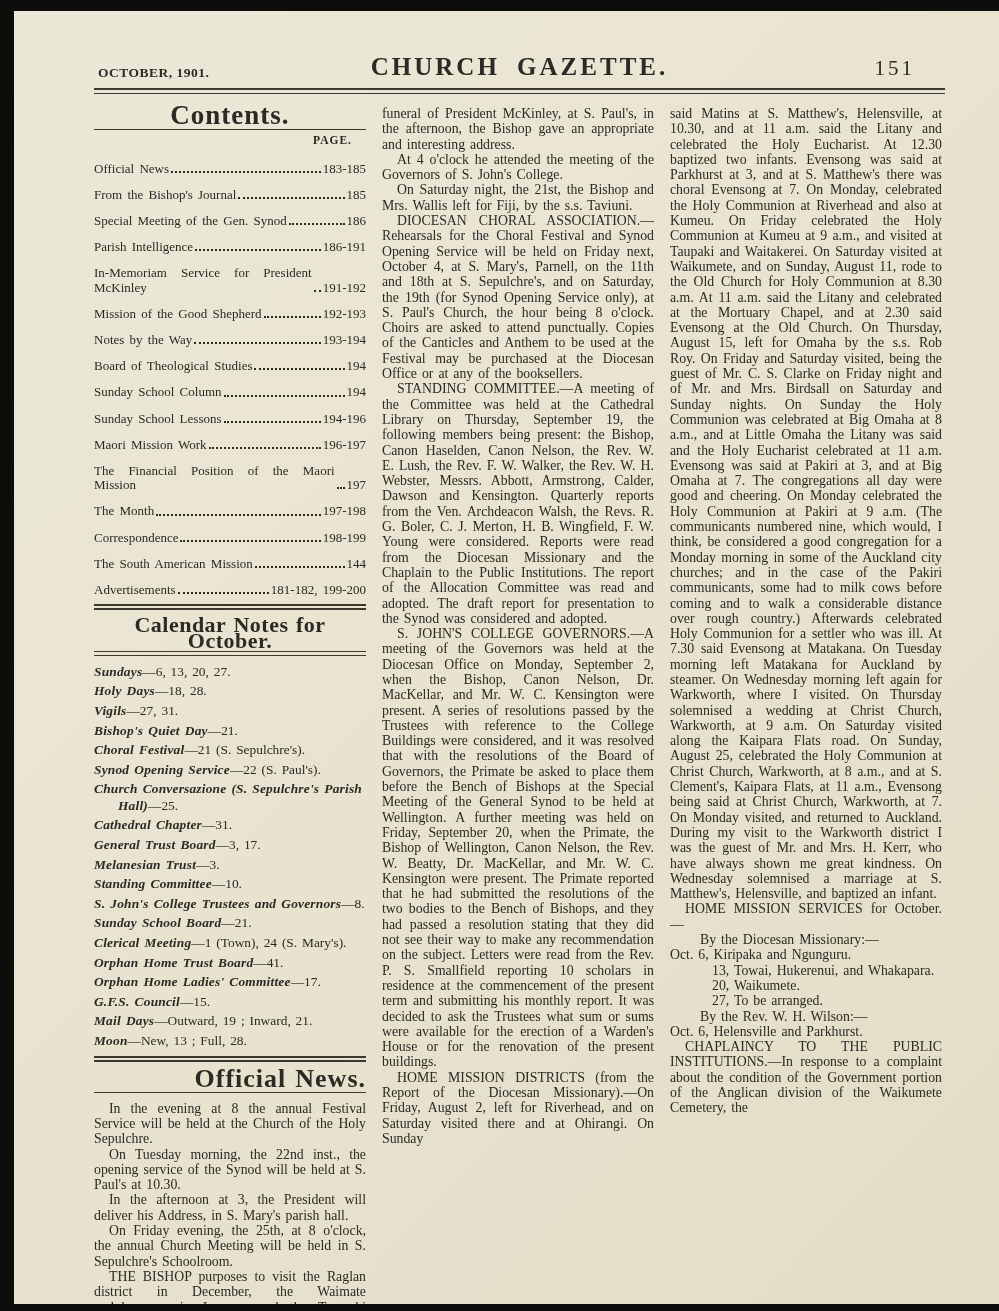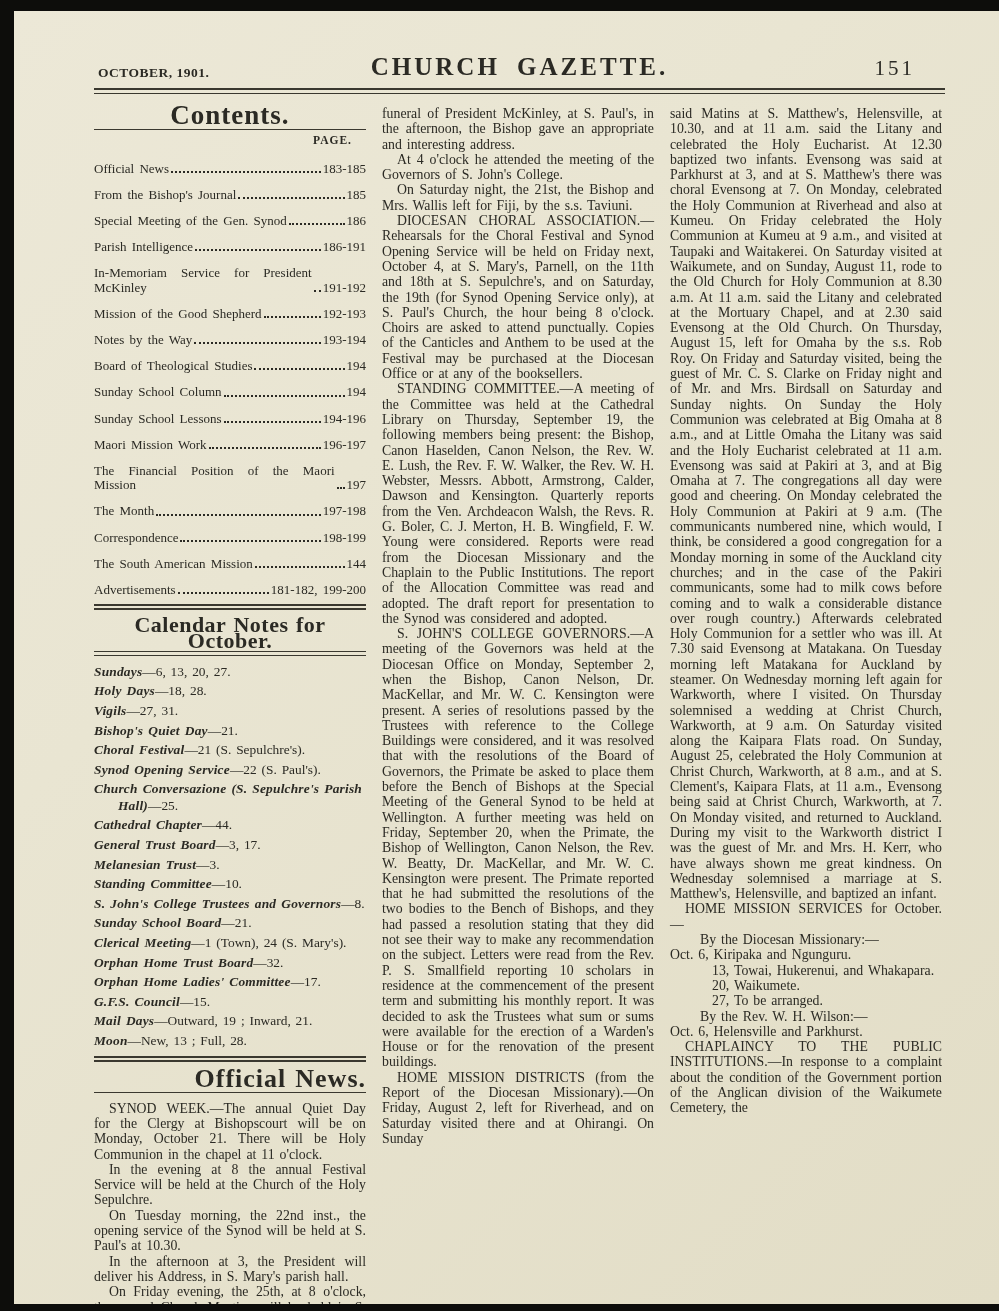--- a/index.html
+++ b/index.html
@@ -157,39 +157,38 @@
         <div class="cal-head">Calendar Notes for October.</div>
         <div class="rule-dbl-thin2"></div>
         <div class="cal-list">
             <div class="cal-item"><span class="cal-label">Sundays</span><span class="cal-rest">—6, 13, 20, 27.</span></div>
             <div class="cal-item"><span class="cal-label">Holy Days</span><span class="cal-rest">—18, 28.</span></div>
             <div class="cal-item"><span class="cal-label">Vigils</span><span class="cal-rest">—27, 31.</span></div>
             <div class="cal-item"><span class="cal-label">Bishop's Quiet Day</span><span class="cal-rest">—21.</span></div>
             <div class="cal-item"><span class="cal-label">Choral Festival</span><span class="cal-rest">—21 (S. Sepulchre's).</span></div>
             <div class="cal-item"><span class="cal-label">Synod Opening Service</span><span class="cal-rest">—22 (S. Paul's).</span></div>
             <div class="cal-item"><span class="cal-label">Church Conversazione (S. Sepulchre's Parish Hall)</span><span class="cal-rest">—25.</span></div>
-            <div class="cal-item"><span class="cal-label">Cathedral Chapter</span><span class="cal-rest">—44.</span></div>
+            <div class="cal-item"><span class="cal-label">Cathedral Chapter</span><span class="cal-rest">—31.</span></div>
             <div class="cal-item"><span class="cal-label">General Trust Board</span><span class="cal-rest">—3, 17.</span></div>
             <div class="cal-item"><span class="cal-label">Melanesian Trust</span><span class="cal-rest">—3.</span></div>
             <div class="cal-item"><span class="cal-label">Standing Committee</span><span class="cal-rest">—10.</span></div>
             <div class="cal-item"><span class="cal-label">S. John's College Trustees and Governors</span><span class="cal-rest">—8.</span></div>
             <div class="cal-item"><span class="cal-label">Sunday School Board</span><span class="cal-rest">—21.</span></div>
             <div class="cal-item"><span class="cal-label">Clerical Meeting</span><span class="cal-rest">—1 (Town), 24 (S. Mary's).</span></div>
-            <div class="cal-item"><span class="cal-label">Orphan Home Trust Board</span><span class="cal-rest">—32.</span></div>
+            <div class="cal-item"><span class="cal-label">Orphan Home Trust Board</span><span class="cal-rest">—41.</span></div>
             <div class="cal-item"><span class="cal-label">Orphan Home Ladies' Committee</span><span class="cal-rest">—17.</span></div>
             <div class="cal-item"><span class="cal-label">G.F.S. Council</span><span class="cal-rest">—15.</span></div>
             <div class="cal-item"><span class="cal-label">Mail Days</span><span class="cal-rest">—Outward, 19 ; Inward, 21.</span></div>
             <div class="cal-item"><span class="cal-label">Moon</span><span class="cal-rest">—New, 13 ; Full, 28.</span></div>
           </div>
 
         <div class="rule-dbl-heavy"></div>
         <div class="news-head">Official News.</div>
         <div class="news-rule"></div>
         <div>
-            <p class="para">SYNOD WEEK.—The annual Quiet Day for the Clergy at Bishopscourt will be on Monday, October 21. There will be Holy Communion in the chapel at 11 o'clock.</p>
             <p class="para">In the evening at 8 the annual Festival Service will be held at the Church of the Holy Sepulchre.</p>
             <p class="para">On Tuesday morning, the 22nd inst., the opening service of the Synod will be held at S. Paul's at 10.30.</p>
             <p class="para">In the afternoon at 3, the President will deliver his Address, in S. Mary's parish hall.</p>
             <p class="para">On Friday evening, the 25th, at 8 o'clock, the annual Church Meeting will be held in S. Sepulchre's Schoolroom.</p>
             <p class="para">THE BISHOP purposes to visit the Raglan district in December, the Waimate archdeaconry in January, and the Taranaki archdeaconry in February.</p>
             <p class="para">THE BISHOP OF WELLINGTON, accompanied by Mrs. Wallis, arrived in Auckland on September 20. At the memorial service in connection with the</p>
           </div>
       </div>
 
       <div class="col">

